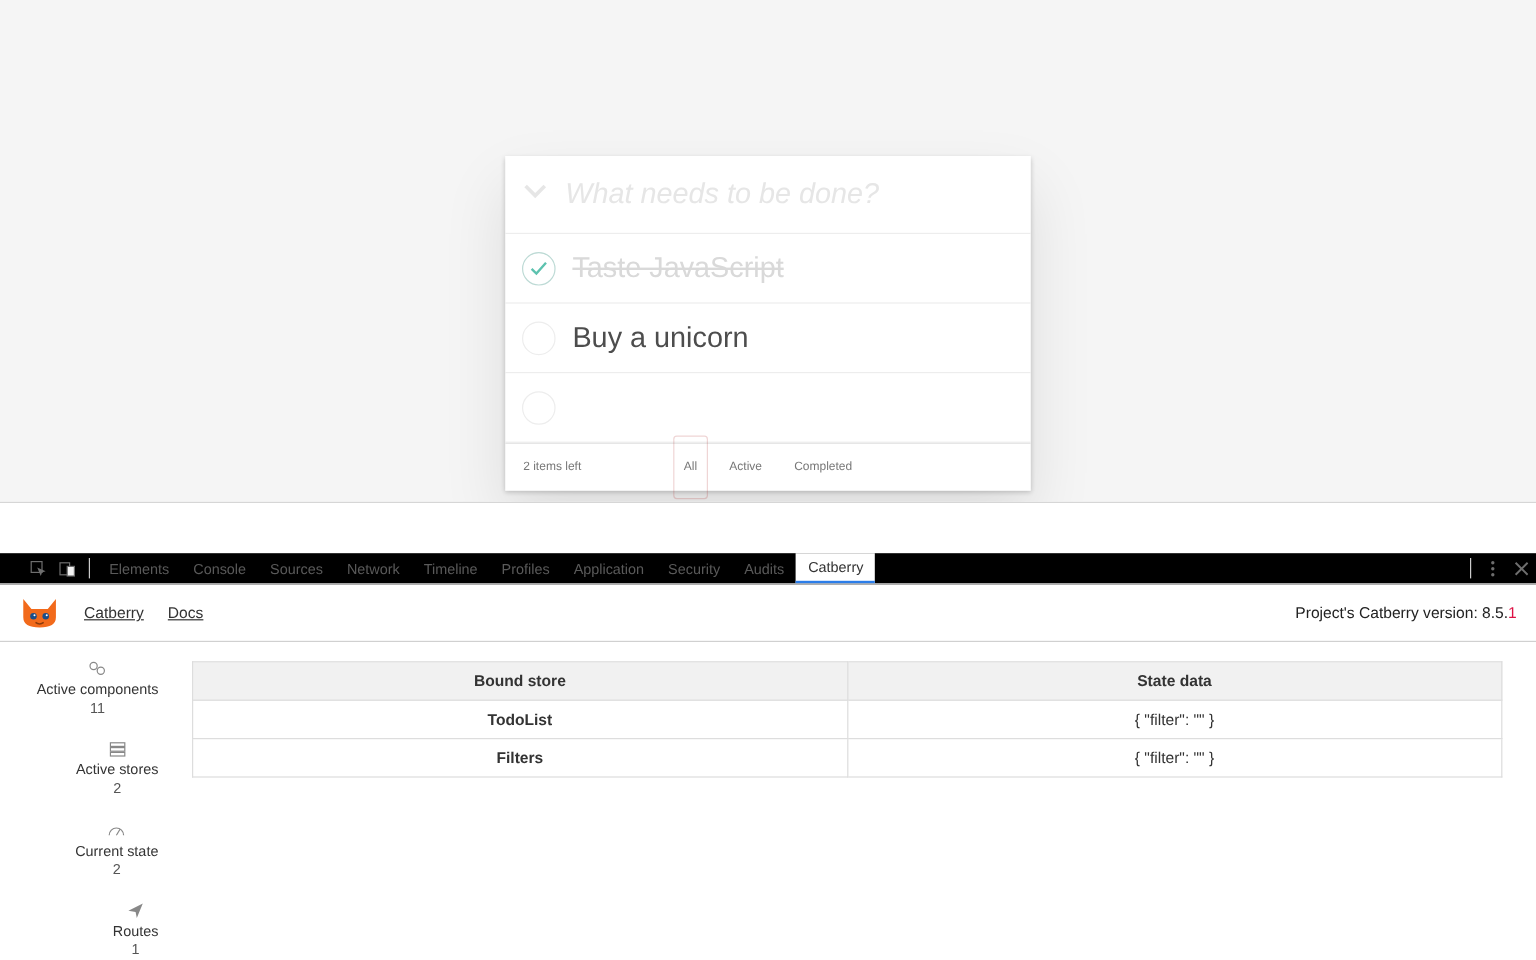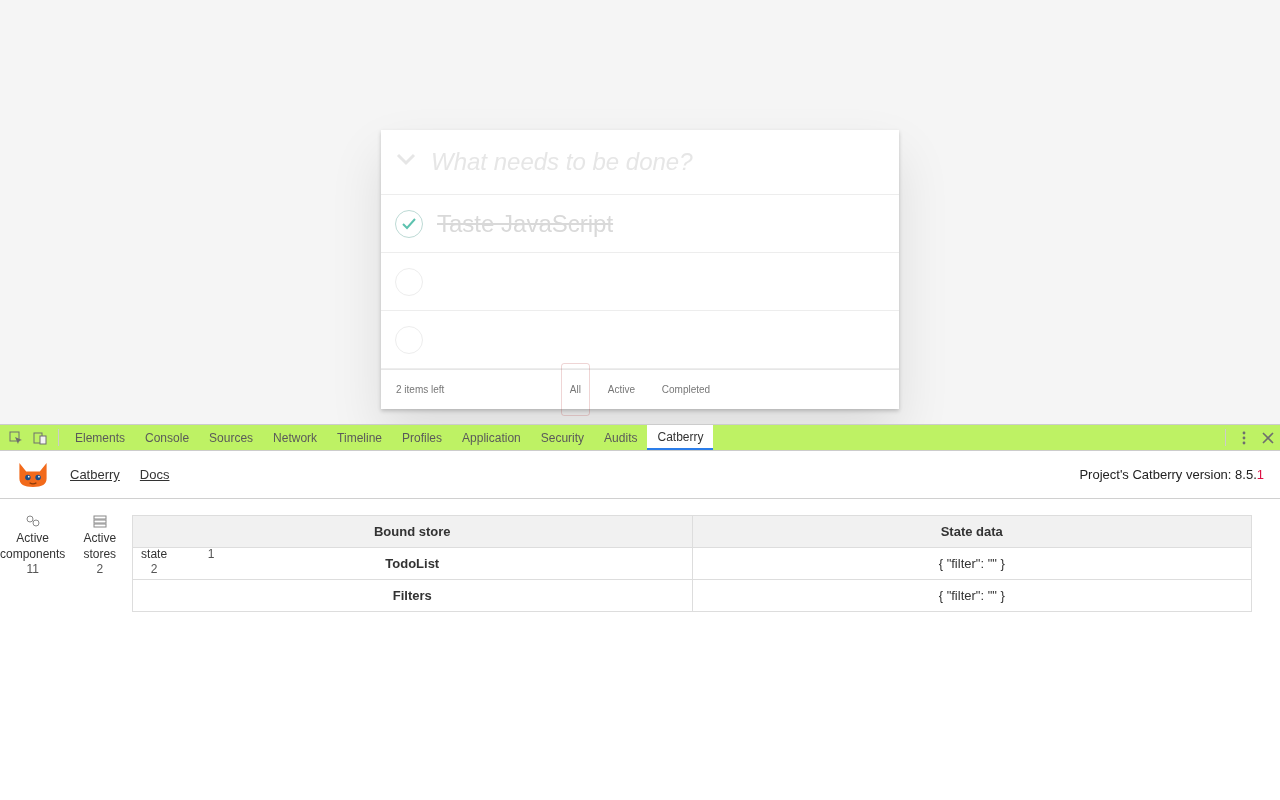--- a/index.html
+++ b/index.html
@@ -11,21 +11,21 @@
     position: relative;
     height: 424px;
     background: #f5f5f5;
     overflow-y: scroll;
   }
   .app-area::-webkit-scrollbar { width: 14px; }
   .app-area::-webkit-scrollbar-thumb { background: #c1c1c1; border-radius: 4px; border: 3px solid #f5f5f5; }
   .app-area::-webkit-scrollbar-track { background: #f5f5f5; }
 
   .todoapp {
-    width: 518px;
+    width: 438px;
     margin: 0 auto;
     position: relative;
   }
   .todoapp h1 {
     position: absolute;
     top: -8px;
     width: 100%;
     font-size: 100px;
     font-weight: 100;
     text-align: center;
@@ -145,25 +145,26 @@
     flex: 1;
     border-top: 1px solid #ccc;
     display: flex;
     flex-direction: column;
     font-size: 12px;
     color: #333;
     background: #fff;
   }
   .dt-tabs {
     height: 26px;
-    background: #bef264;
+    background: #000000;
     border-bottom: 1px solid #ccc;
     display: flex;
     align-items: stretch;
-    padding-left: 4px;
+    padding-left: 20px;
+    margin-top: 42px;
   }
   .dt-tabs .icon-btn {
     width: 24px;
     display: flex; align-items: center; justify-content: center;
     color: #6e6e6e;
     cursor: pointer;
   }
   .dt-tabs .sep {
     width: 1px; background: #ccc; margin: 4px 6px;
   }
@@ -196,25 +197,27 @@
   .version .patch { color: #d14; }
 
   .dt-body {
     flex: 1;
     display: flex;
     overflow: auto;
   }
   .dt-sidebar {
     width: 104px;
     display: flex;
-    align-items: flex-start;
+    flex-direction: column;
+    align-items: flex-end;
     padding-top: 14px;
     gap: 18px;
     font-size: 12px;
     color: #333;
+    margin-left: 28px;
   }
   .side-item { text-align: center; cursor: pointer; line-height: 1.3; }
   .side-item .ic { color: #888; margin-bottom: 2px; height: 16px; display:flex; align-items:center; justify-content:center; }
   .side-item .cnt { color: #555; }
 
   .dt-main {
     flex: 1;
     padding: 16px 28px 16px 28px;
   }
   table.stores {
@@ -262,20 +265,21 @@
                   <path d="M2 8 L6 12 L14 3" fill="none" stroke="#5dc2af" stroke-width="2"></path>
                 </svg>
               </span>
           </span>
           <span class="label">Taste JavaScript</span>
         </li>
         <li>
           <span class="toggle">
               <span class="circle"></span>
             </span>
+          <span class="label">Buy a unicorn</span>
         </li>
         <li>
           <span class="toggle">
               <span class="circle"></span>
             </span>
         </li>
       </ul>
 
       <footer class="footer">
         <span class="count">2 items left</span>

